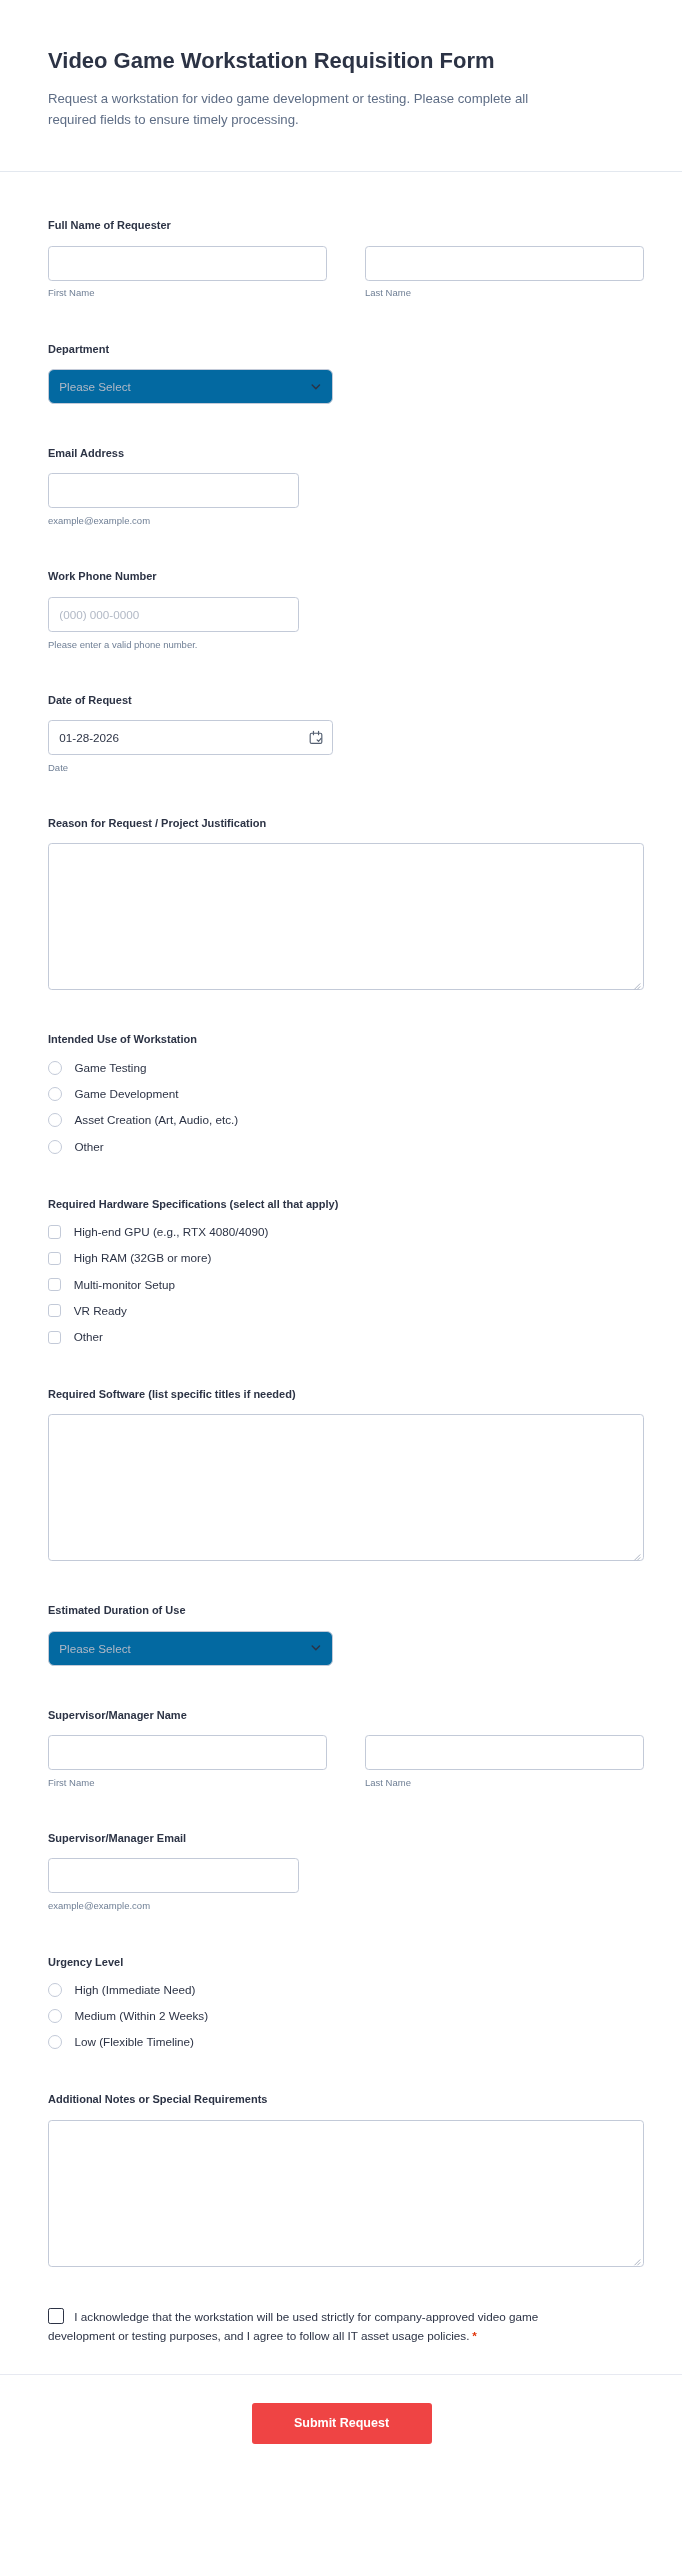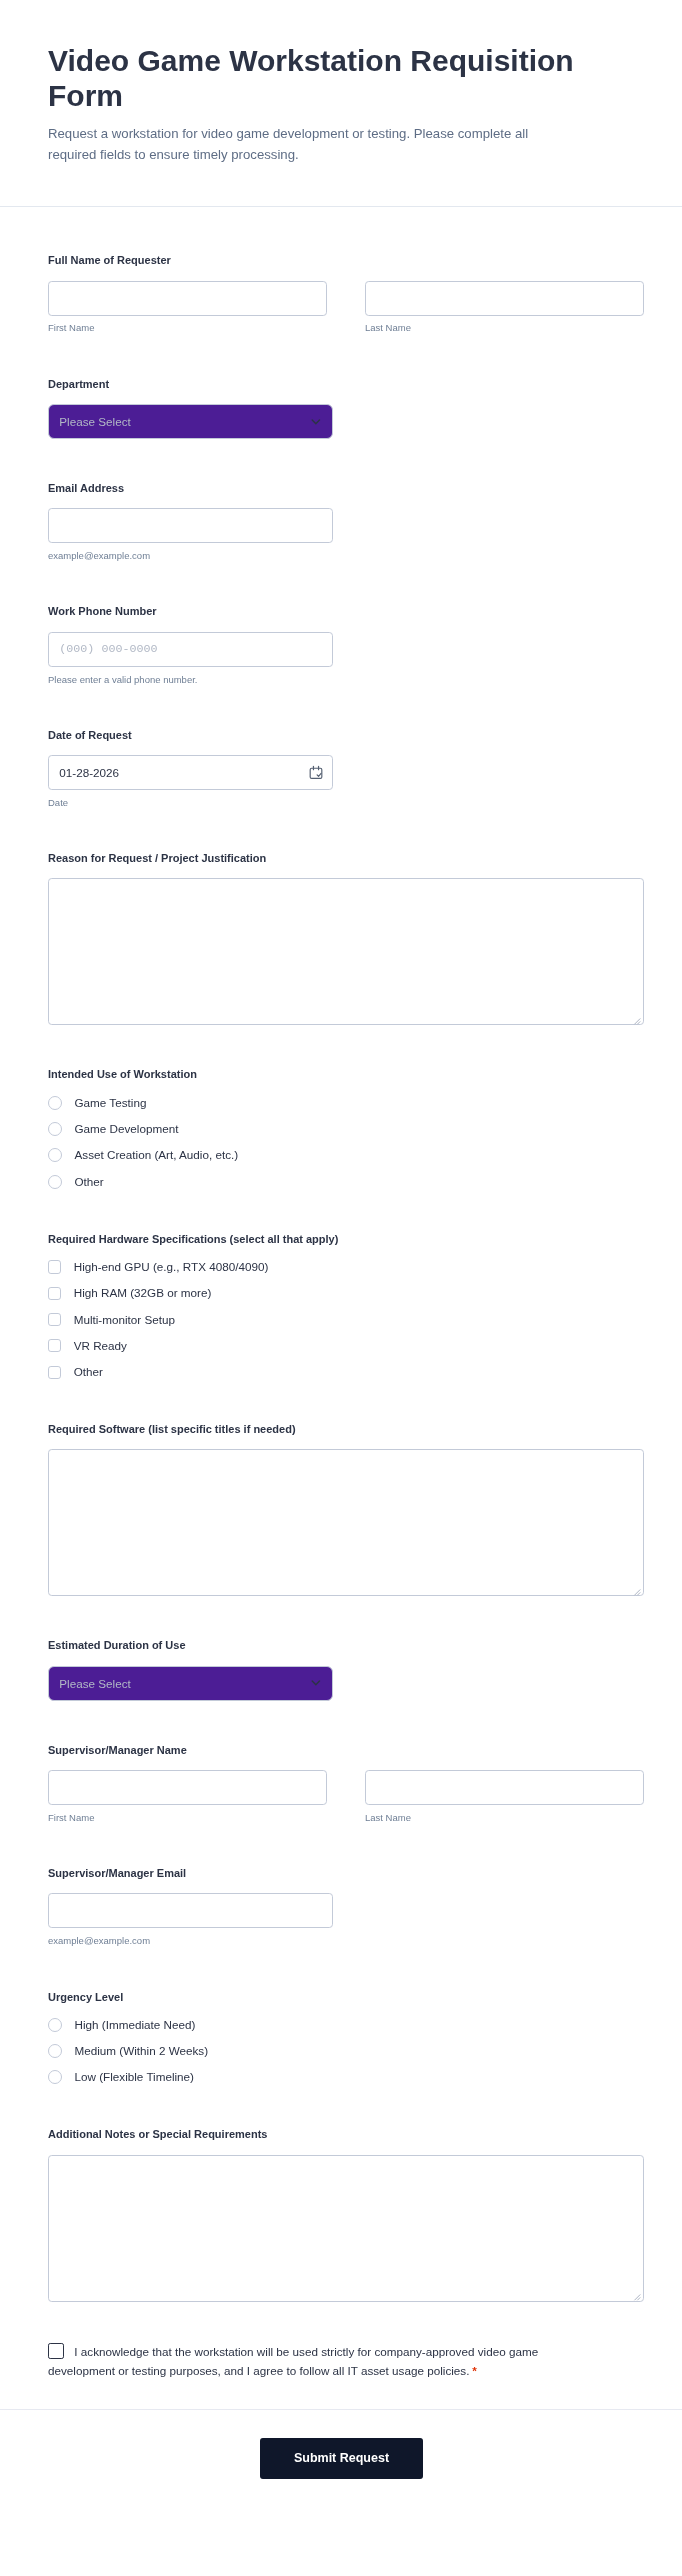--- a/index.html
+++ b/index.html
@@ -12,21 +12,21 @@
     min-height: 2576px;
     font-family: "Liberation Sans", sans-serif;
     color: #2c3345;
     overflow-x: hidden;
     box-sizing: border-box;
   }
   .header {
     padding: 43px 48px 0 48px;
   }
   .title {
-    font-size: 30px;
+    font-size: 22px;
     line-height: 35px;
     font-weight: 700;
     color: #2c3345;
     max-width: 558px;
   }
   .subtitle {
     margin-top: 10.3px;
     font-size: 13.2px;
     line-height: 21px;
     font-weight: 400;
@@ -70,34 +70,34 @@
     font-family: "Liberation Sans", sans-serif;
     font-size: 11.7px;
     color: #2c3345;
     background: #ffffff;
     outline: none;
   }
   .text-input::placeholder {
     color: #b2b9c6;
     opacity: 1;
   }
-  .half { width: 285px; font-family: Liberation Mono, monospace; }
+  .half { width: 251px; }
   .sublabel, .hint {
     margin-top: 5.9px;
     font-size: 9.5px;
     line-height: 13.2px;
     color: #6f7f95;
   }
   .select-box {
     width: 285px;
     height: 35px;
     box-sizing: border-box;
     border: 0.7px solid #c3cad8;
     border-radius: 6px;
-    background: #4c1d95;
+    background: #0369a1;
     display: flex;
     align-items: center;
     justify-content: space-between;
     padding: 0 10.3px;
     cursor: pointer;
   }
   .select-placeholder {
     font-size: 11.7px;
     color: #b2b9c6;
   }
@@ -197,25 +197,25 @@
   .footer-divider {
     border-top: 0.7px solid #e7e9f1;
     width: 100%;
   }
   .footer {
     padding: 28px 0 40px 0;
     text-align: center;
   }
   .submit-btn {
     display: inline-block;
-    width: 163px;
+    width: 180px;
     height: 41px;
     border: none;
     border-radius: 2.9px;
-    background: #0f172a;
+    background: #ef4444;
     color: #ffffff;
     font-family: "Liberation Sans", sans-serif;
     font-size: 12.5px;
     font-weight: 600;
     cursor: pointer;
   }
 </style>
 </head>
 <body>
 

